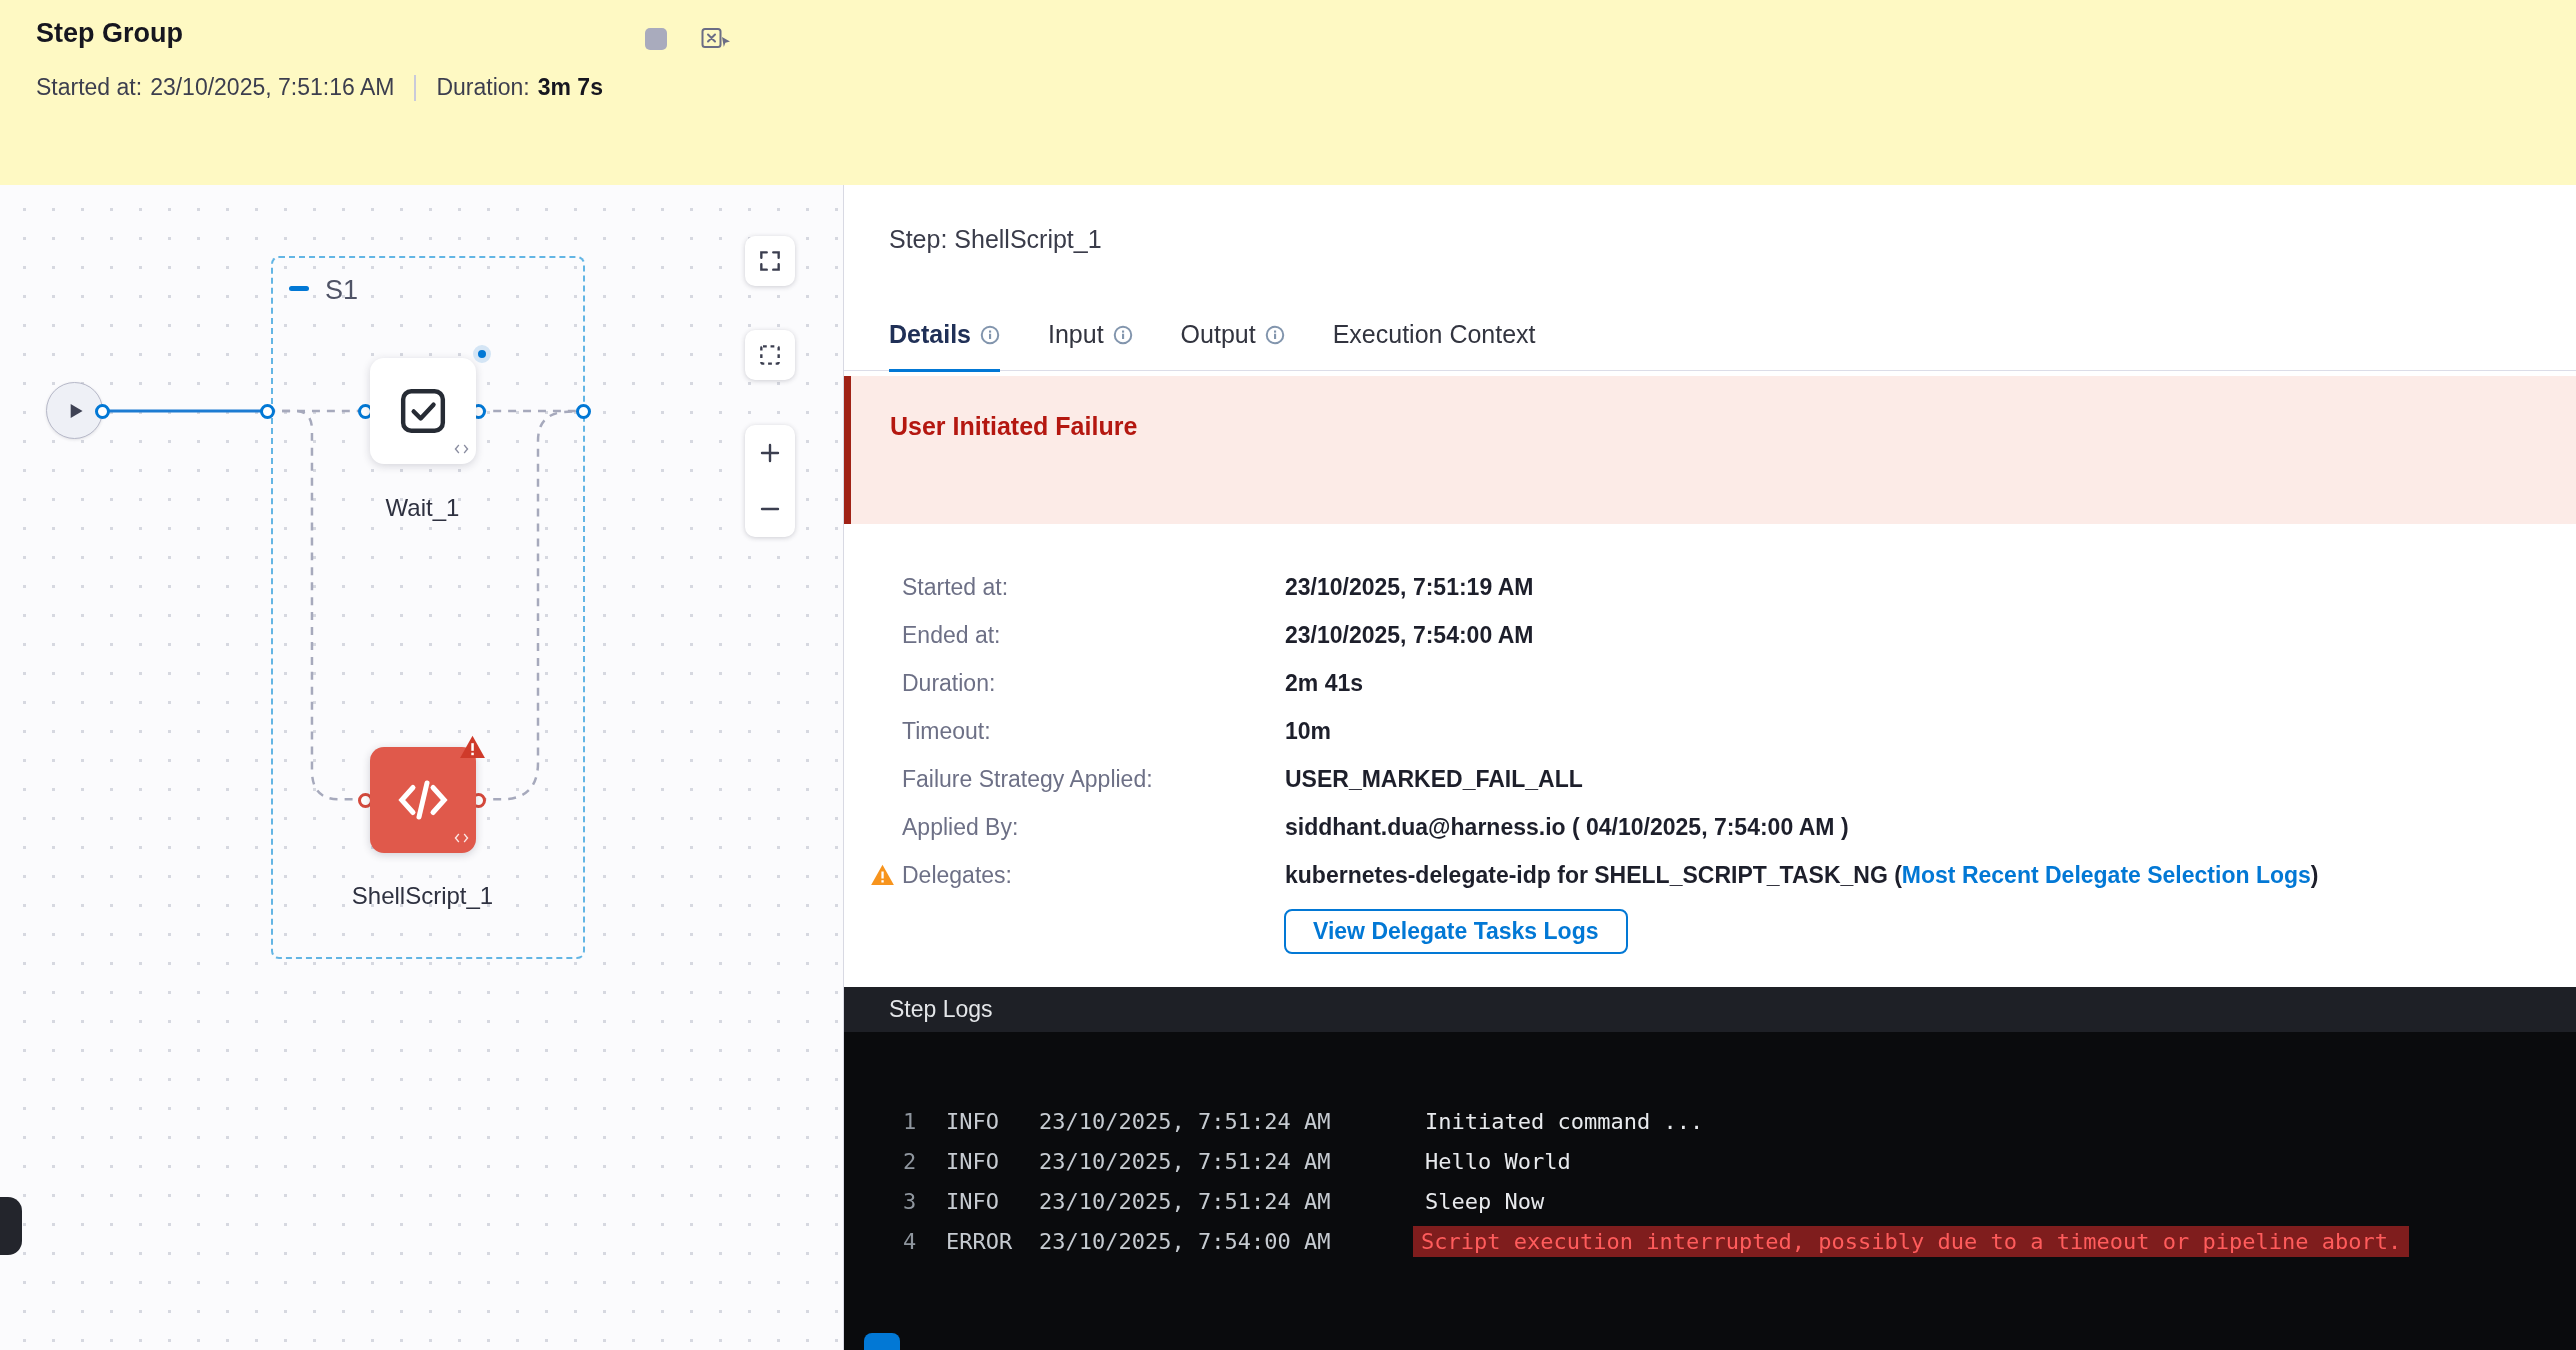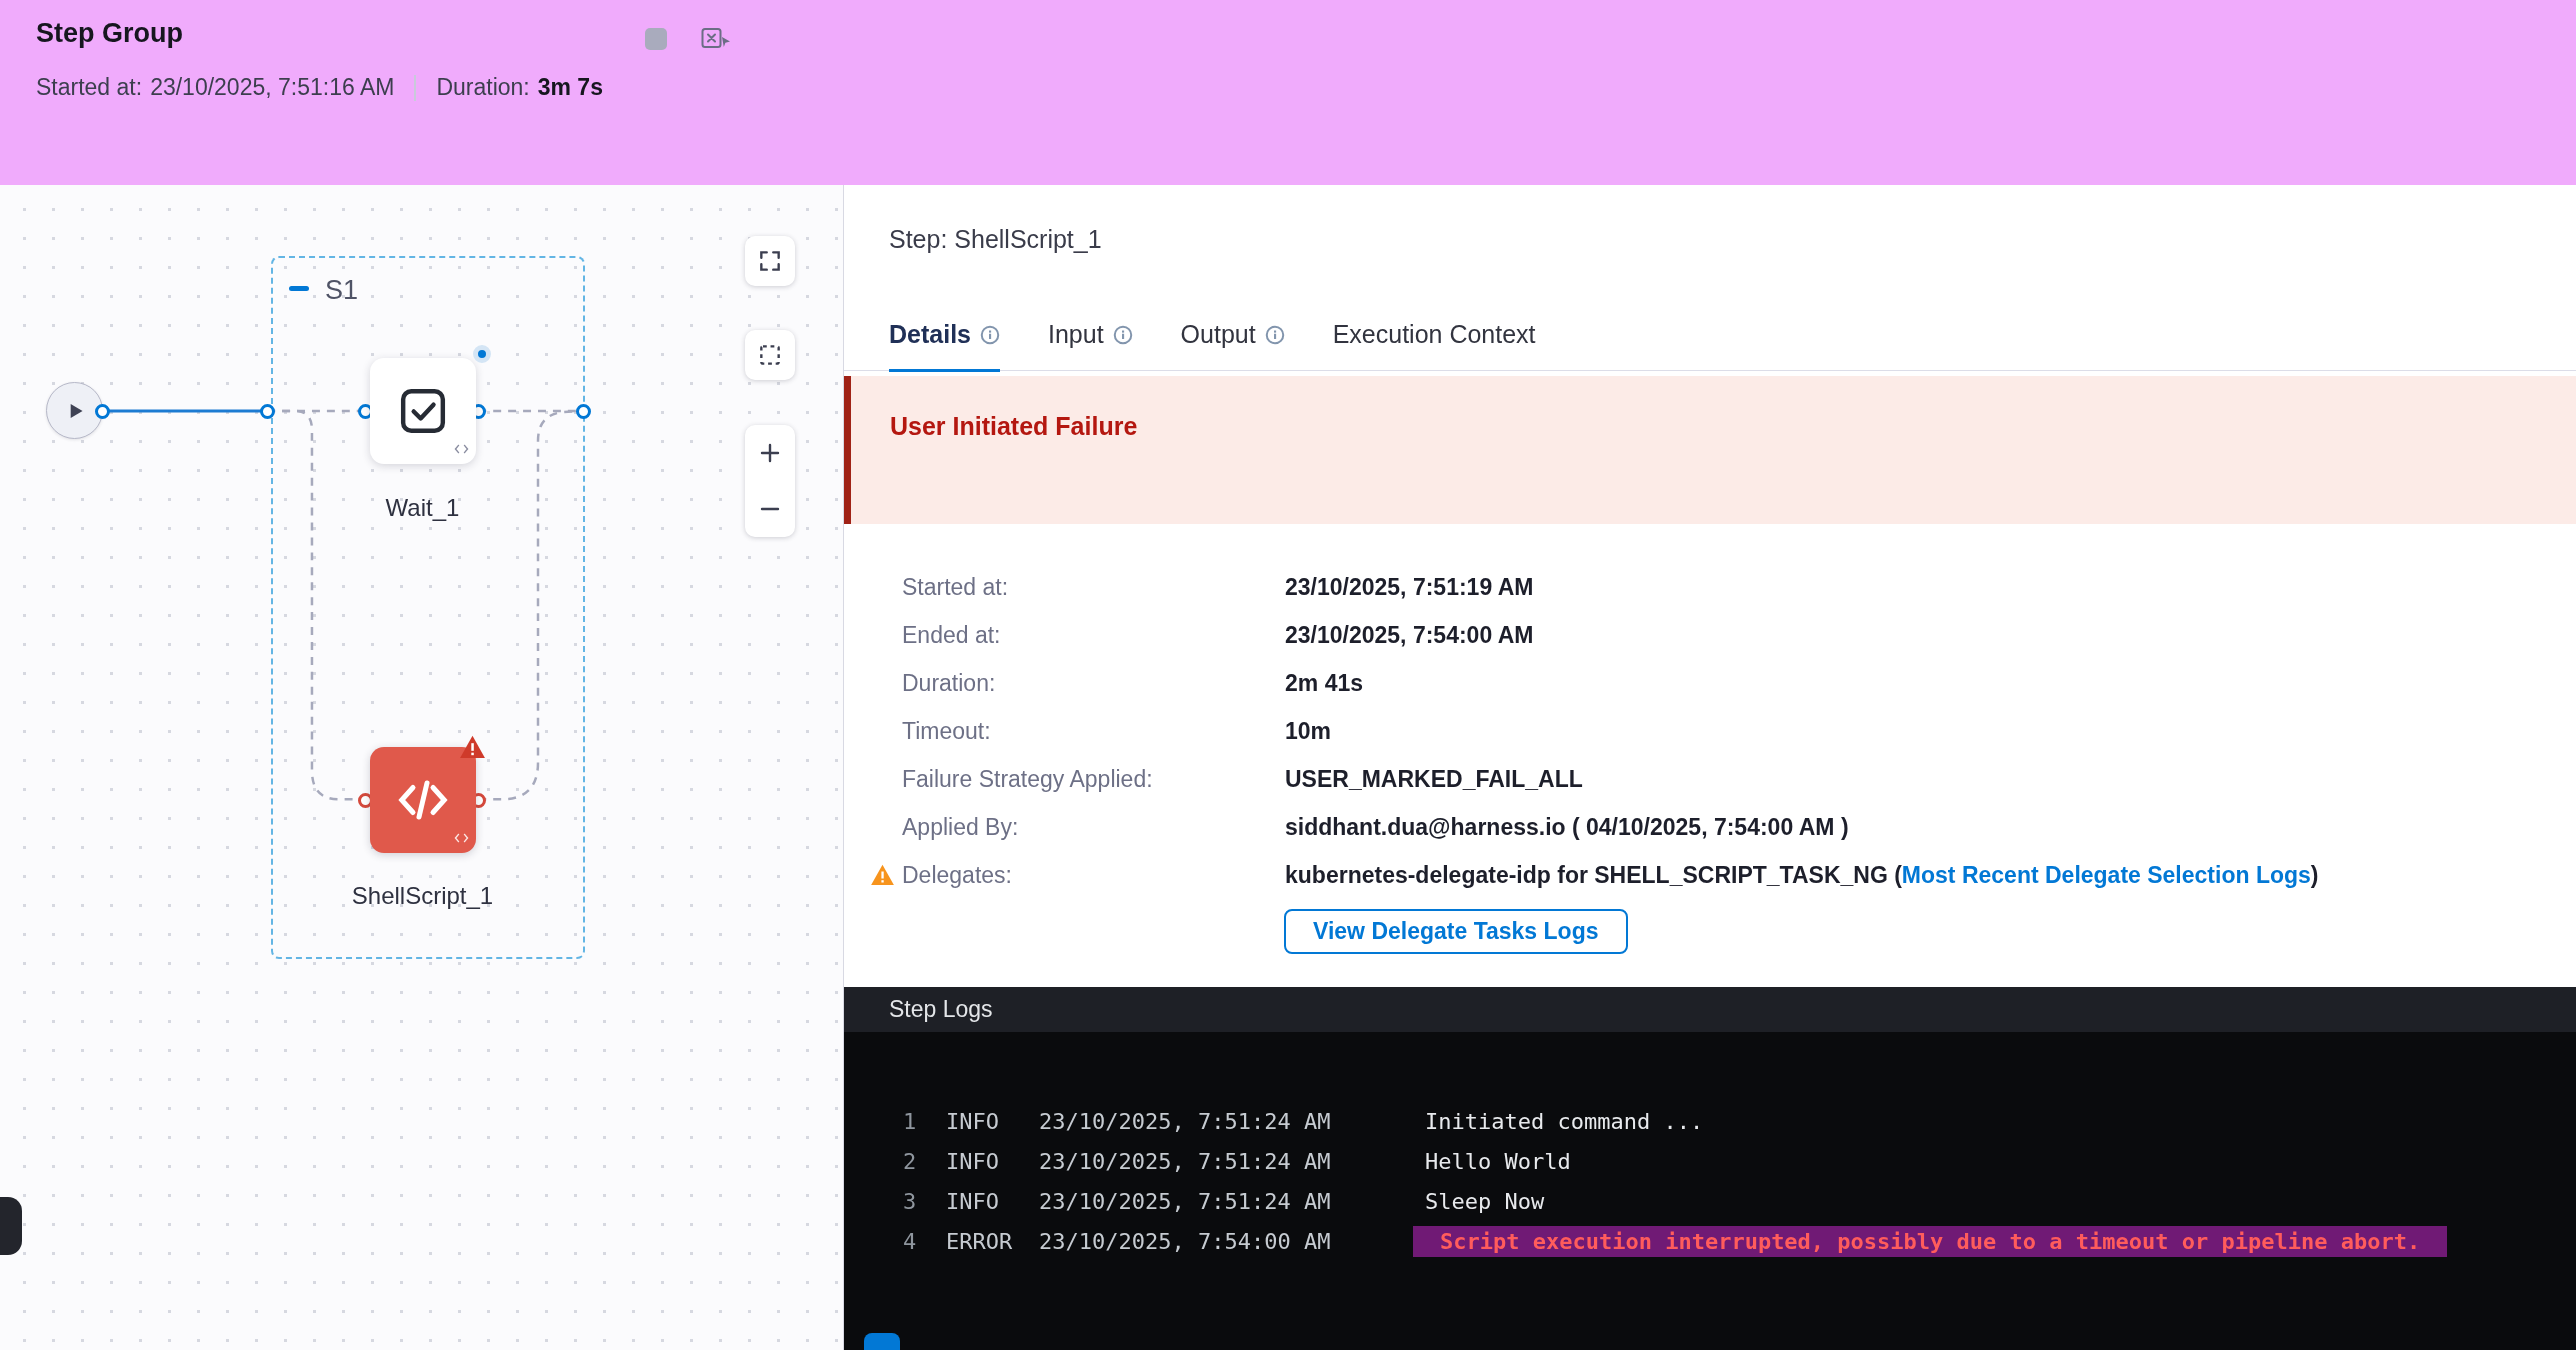--- a/index.html
+++ b/index.html
@@ -1,21 +1,21 @@
 <!DOCTYPE html>
 <html><head>
 <meta charset="utf-8">
 <style>
   *{margin:0;padding:0;box-sizing:border-box}
   html,body{width:2576px;height:1351px;overflow:hidden}
   body{font-family:"Liberation Sans",sans-serif;background:#fff;color:#1b1b28}
   .app{position:relative;width:2576px;height:1351px}
 
   
-  .top-header{position:absolute;left:0;top:0;width:100%;height:198px;background:#f0abfc;border-bottom:1px solid #e1e2ea}
+  .top-header{position:absolute;left:0;top:0;width:100%;height:198px;background:#fef9c3;border-bottom:1px solid #e1e2ea}
   .hdr-title{position:absolute;left:36px;top:18px;font-size:27px;font-weight:700;color:#16161f}
   .hdr-icons{position:absolute;left:645px;top:26px;display:flex;gap:34px;align-items:center}
   .gray-square{width:22px;height:22px;background:#a9abbd;border-radius:5px}
   .x-square svg{display:block}
   .hdr-meta{position:absolute;left:36px;top:74px;display:flex;align-items:center;font-size:23px;color:#3c3e4e}
   .hdr-meta .sep{border-left:2px solid #c9cada;height:26px;margin:0 20px}
   .hdr-meta .bold{font-weight:700;color:#16161f;margin-left:8px}
   .hdr-meta .val{margin-left:8px}
 
   
@@ -63,21 +63,21 @@
 
   
   .logs{position:absolute;left:0;right:0;top:802px;bottom:0;background:#0a0b0d;overflow:hidden}
   .logs-header{height:45px;background:#1e2026;display:flex;align-items:center;padding-left:45px;font-size:23px;color:#e4e6e9;cursor:pointer}
   .logs-body{position:relative;padding:70px 0 0 59px;font-family:"DejaVu Sans Mono",monospace;font-size:22px;line-height:40px;color:#c6cbd1}
   .log-line{white-space:pre}
   .log-line .ln{display:inline-block;width:43px;color:#8f969e}
   .log-line .lvl{display:inline-block;width:93px;color:#c6cbd1}
   .log-line .time{display:inline-block;width:386px;color:#c6cbd1}
   .log-line .msg{color:#e8eaed}
-  .log-line.error .msg{color:#ff5c5c;font-weight:700;background:#701a75;padding:3px 27px;margin-left:-12px}
+  .log-line.error .msg{color:#ff5c5c;font-weight:400;background:#7f1d1d;padding:3px 8px;margin-left:-12px}
   .log-pill{position:absolute;left:20px;bottom:-12px;width:36px;height:30px;background:#0278d5;border-radius:8px;cursor:pointer}
 </style>
 </head>
 <body>
 
 <div class="app">
 
   <div class="top-header">
     <div class="hdr-title">Step Group</div>
     <div class="hdr-icons">

